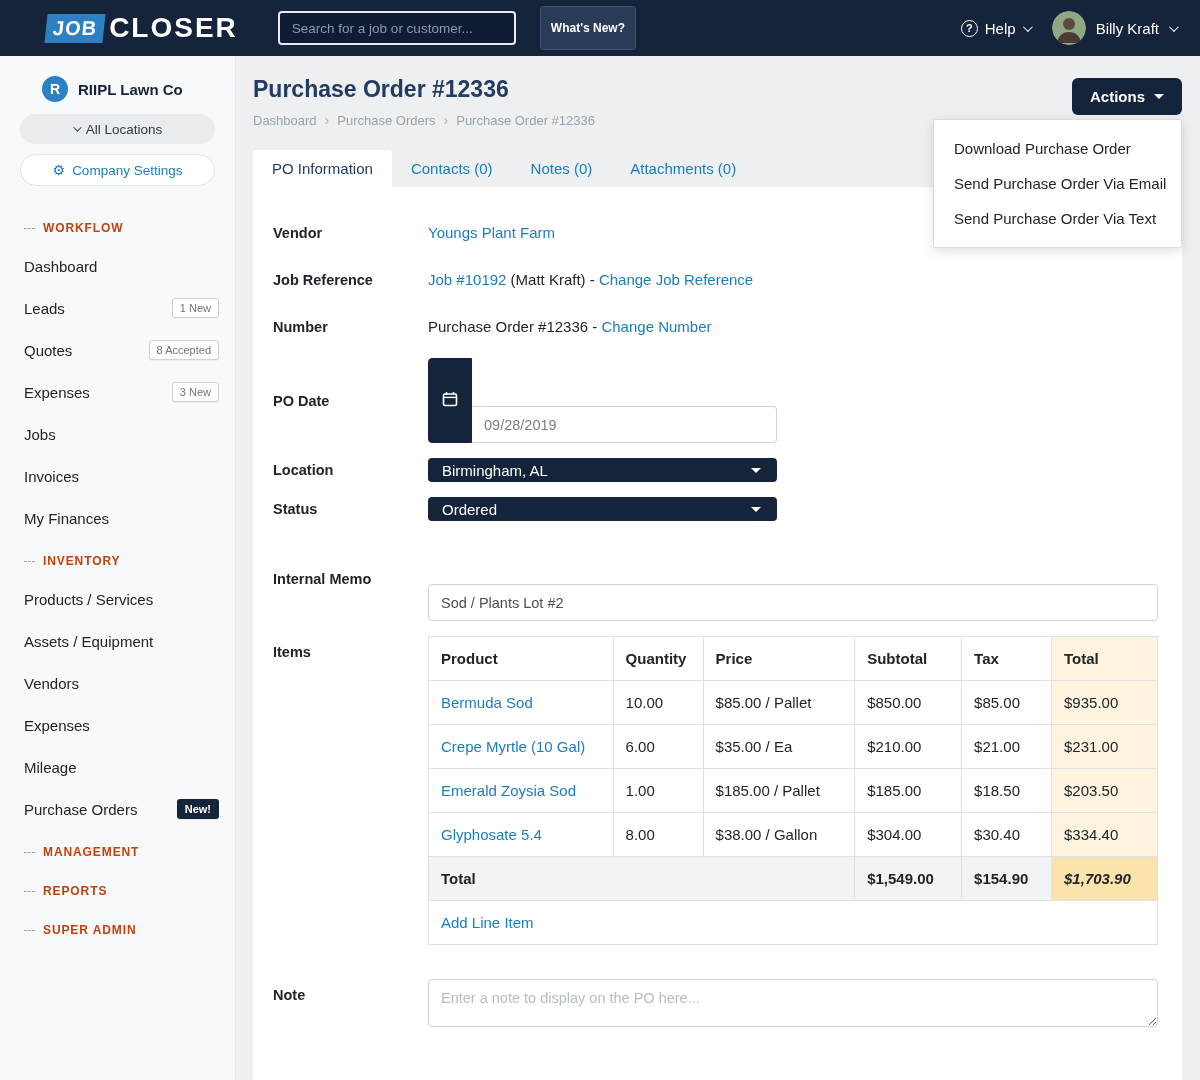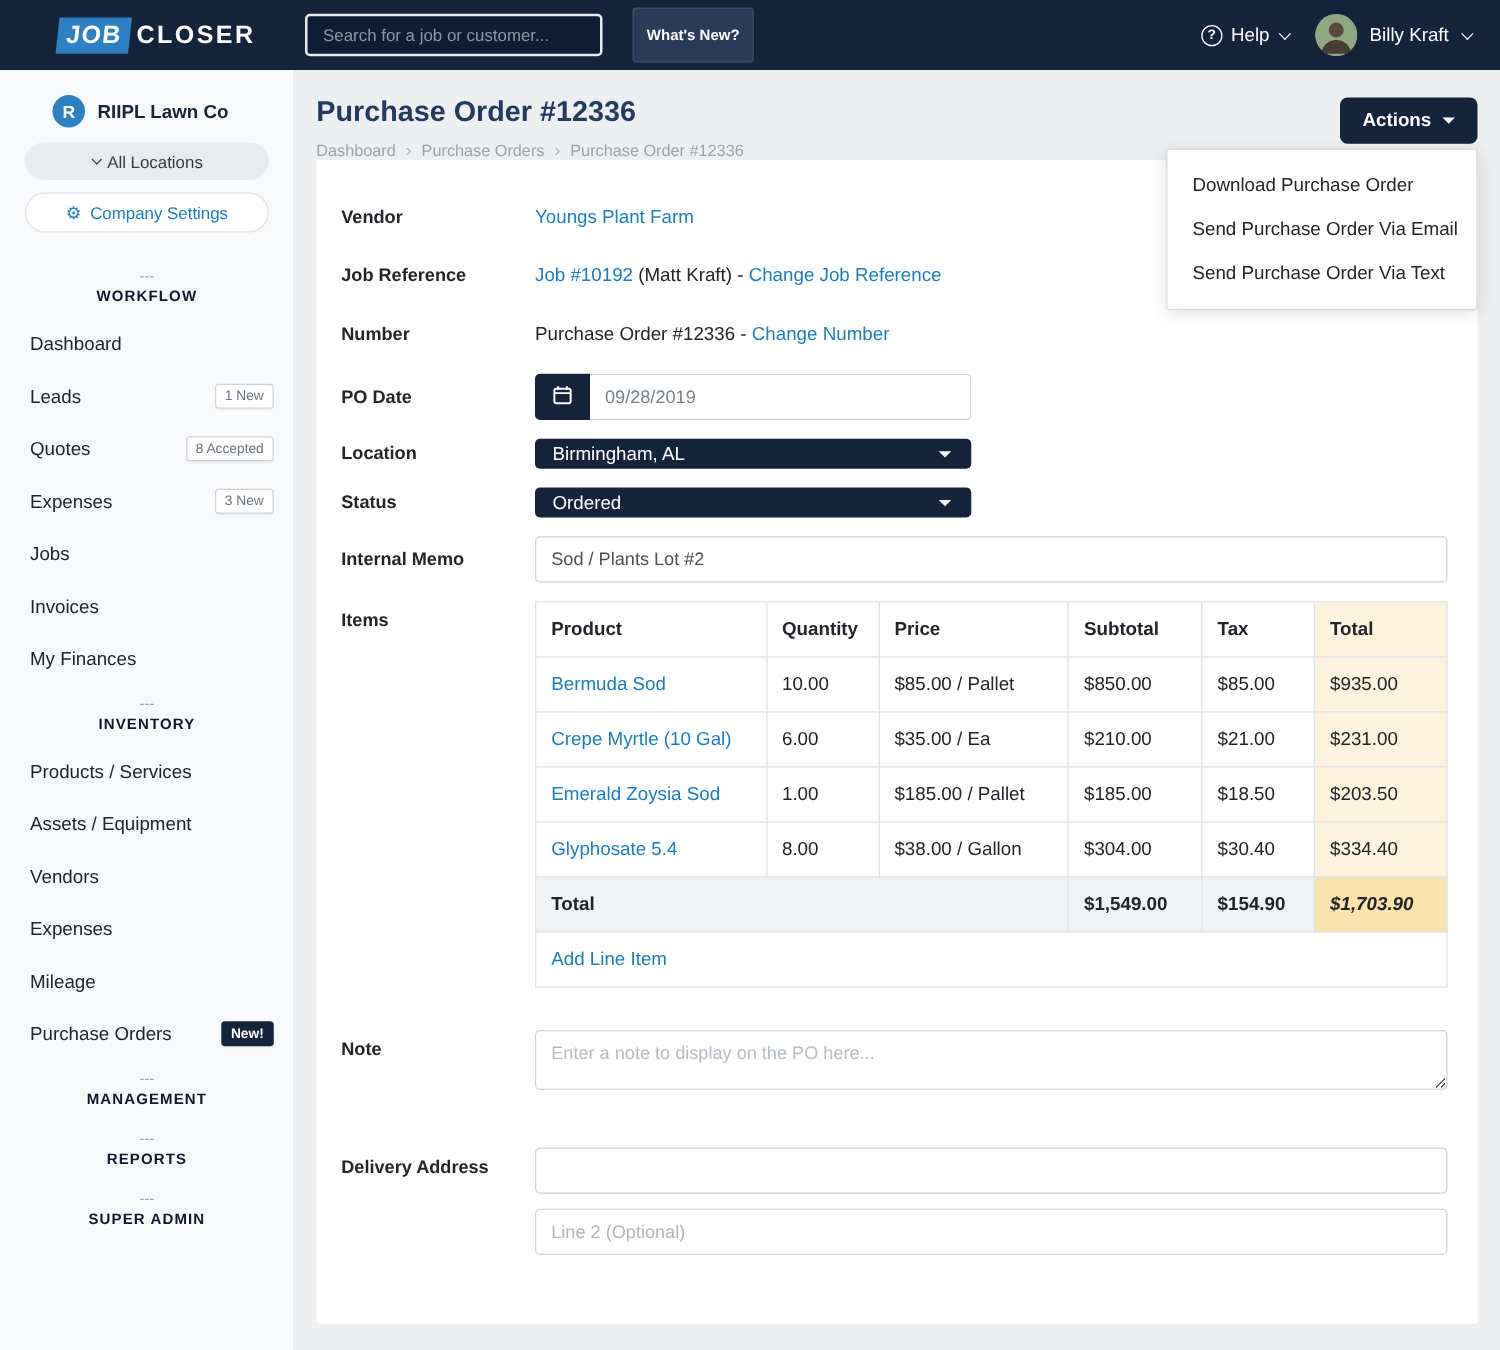--- a/index.html
+++ b/index.html
@@ -15,21 +15,21 @@
   
   .topbar {
     height:56px; background:#16243b; display:flex; align-items:center;
     padding:0 24px; position:relative; z-index:20;
   }
   .logo { display:flex; align-items:center; margin-left:22px; cursor:pointer; }
   .logo-job {
     background:#2e80c4; color:#fff; font-size:20px; font-weight:800;
     letter-spacing:1px; padding:3px 7px; transform:skewX(-6deg); display:inline-block;
   }
-  .logo-closer { color:#fff; font-size:20px; font-weight:700; letter-spacing:2px; margin-left:5px; }
+  .logo-closer { color:#fff; font-size:28px; font-weight:700; letter-spacing:2px; margin-left:5px; }
   .search-box {
     margin-left:40px; width:238px; height:34px; background:#101c33;
     border:2px solid #e9ecef; border-radius:4px; color:#fff;
     padding:0 12px; font-size:13.5px; font-family:inherit; outline:none;
   }
   .search-box::placeholder { color:#8d98a5; }
   .whats-new {
     margin-left:24px; background:#2a3b58; border:1px solid #42516b; color:#fff;
     font-size:12px; font-weight:700; padding:14px 10px; border-radius:3px;
     cursor:pointer; font-family:inherit;
@@ -69,21 +69,21 @@
     margin:0 20px 10px; height:30px; border-radius:16px;
     display:flex; align-items:center; justify-content:center; gap:7px;
     font-size:13.5px; cursor:pointer;
   }
   .pill-locations { background:#e9ecef; color:#343a40; }
   .pill-settings { background:#fff; border:1px solid #e1e4e8; color:#1b7dc0; margin-bottom:20px; height:32px; }
   .pill-settings .gear { font-size:14px; line-height:1; }
   .pill .chev { width:6px; height:6px; }
   .nav-section {
     display:flex; align-items:center; gap:8px; padding:15px 24px 10px;
-    color:#0f172a; font-size:12px; font-weight:700; letter-spacing:.9px; cursor:pointer;flex-direction:column;
+    color:#c2410c; font-size:12px; font-weight:700; letter-spacing:.9px; cursor:pointer;
   }
   .nav-section .dash { width:11px; border-top:1px dashed #9aa5ae; }
   .nav-item {
     height:42px; display:flex; align-items:center; justify-content:space-between;
     padding:0 16px 0 24px; font-size:15px; color:#212529; cursor:pointer;
   }
   .badge {
     font-size:11px; color:#6c757d; background:#fff; border:1px solid #cdd3d8;
     border-radius:3px; padding:3px 7px; box-shadow:0 1px 1px rgba(0,0,0,.05);
   }
@@ -126,21 +126,21 @@
   .form-row.text-row { padding:7px 0 8px; }
   .form-row.top { align-items:flex-start; }
   .form-row.top .flabel { padding-top:8px; }
   .flabel { width:155px; flex:none; font-size:14.5px; font-weight:700; color:#212529; }
   .fvalue { flex:1; min-width:0; font-size:15px; }
   .link { color:#1b7dc0; }
   .plain { color:#212529;text-align:right; }
 
   .text-input {
     height:37px; border:1px solid #ced4da; border-radius:4px; padding:0 12px;
-    font-size:14.5px; color:#495057; font-family:inherit; width:100%; background:#fff; outline:none;
+    font-size:14.5px; color:#495057; font-family:inherit; width:100%; background:#fff; outline:none;margin-top:48px;
   }
   .text-input::placeholder { color:#aeb6bf; }
 
   .date-group { display:flex; width:349px; }
   .cal-btn {
     width:44px; flex:none; background:#16243b; border:1px solid #16243b;
     border-radius:4px 0 0 4px; display:flex; align-items:center; justify-content:center; cursor:pointer;
   }
   .date-group .text-input { border-radius:0 4px 4px 0; border-left:none; color:#76808a; }
 
@@ -291,20 +291,26 @@
         <span class="crumb-sep"></span>
         <span>Purchase Order #12336</span>
       </div>
     </div>
     <button class="actions-btn">
       <span>Actions</span>
       <span class="caret"></span>
     </button>
   </div>
 
+  <div class="tabs">
+    <div class="tab active">PO Information</div>
+    <div class="tab">Contacts (0)</div>
+    <div class="tab">Notes (0)</div>
+    <div class="tab">Attachments (0)</div>
+  </div>
 
   <div class="card">
 
     <div class="form-row text-row">
       <div class="flabel">Vendor</div>
       <div class="fvalue">
         <a class="link">Youngs Plant Farm</a>
       </div>
     </div>
 

